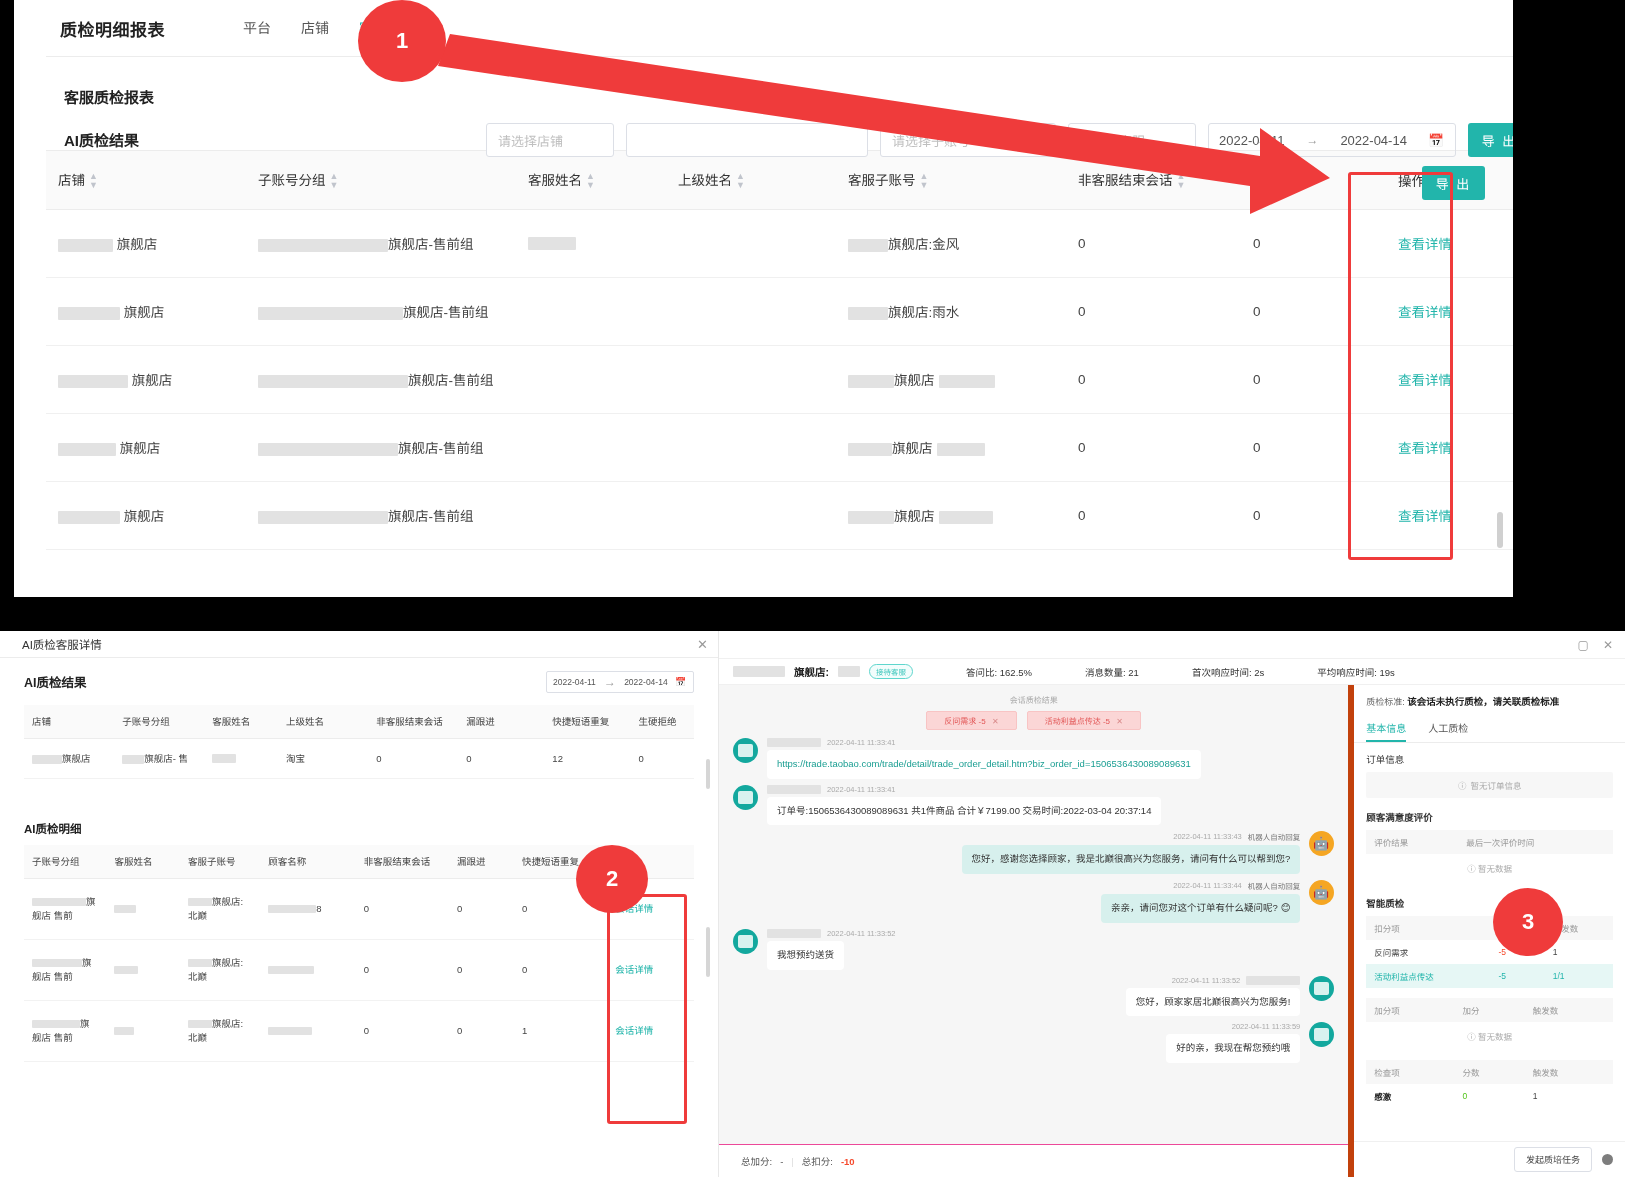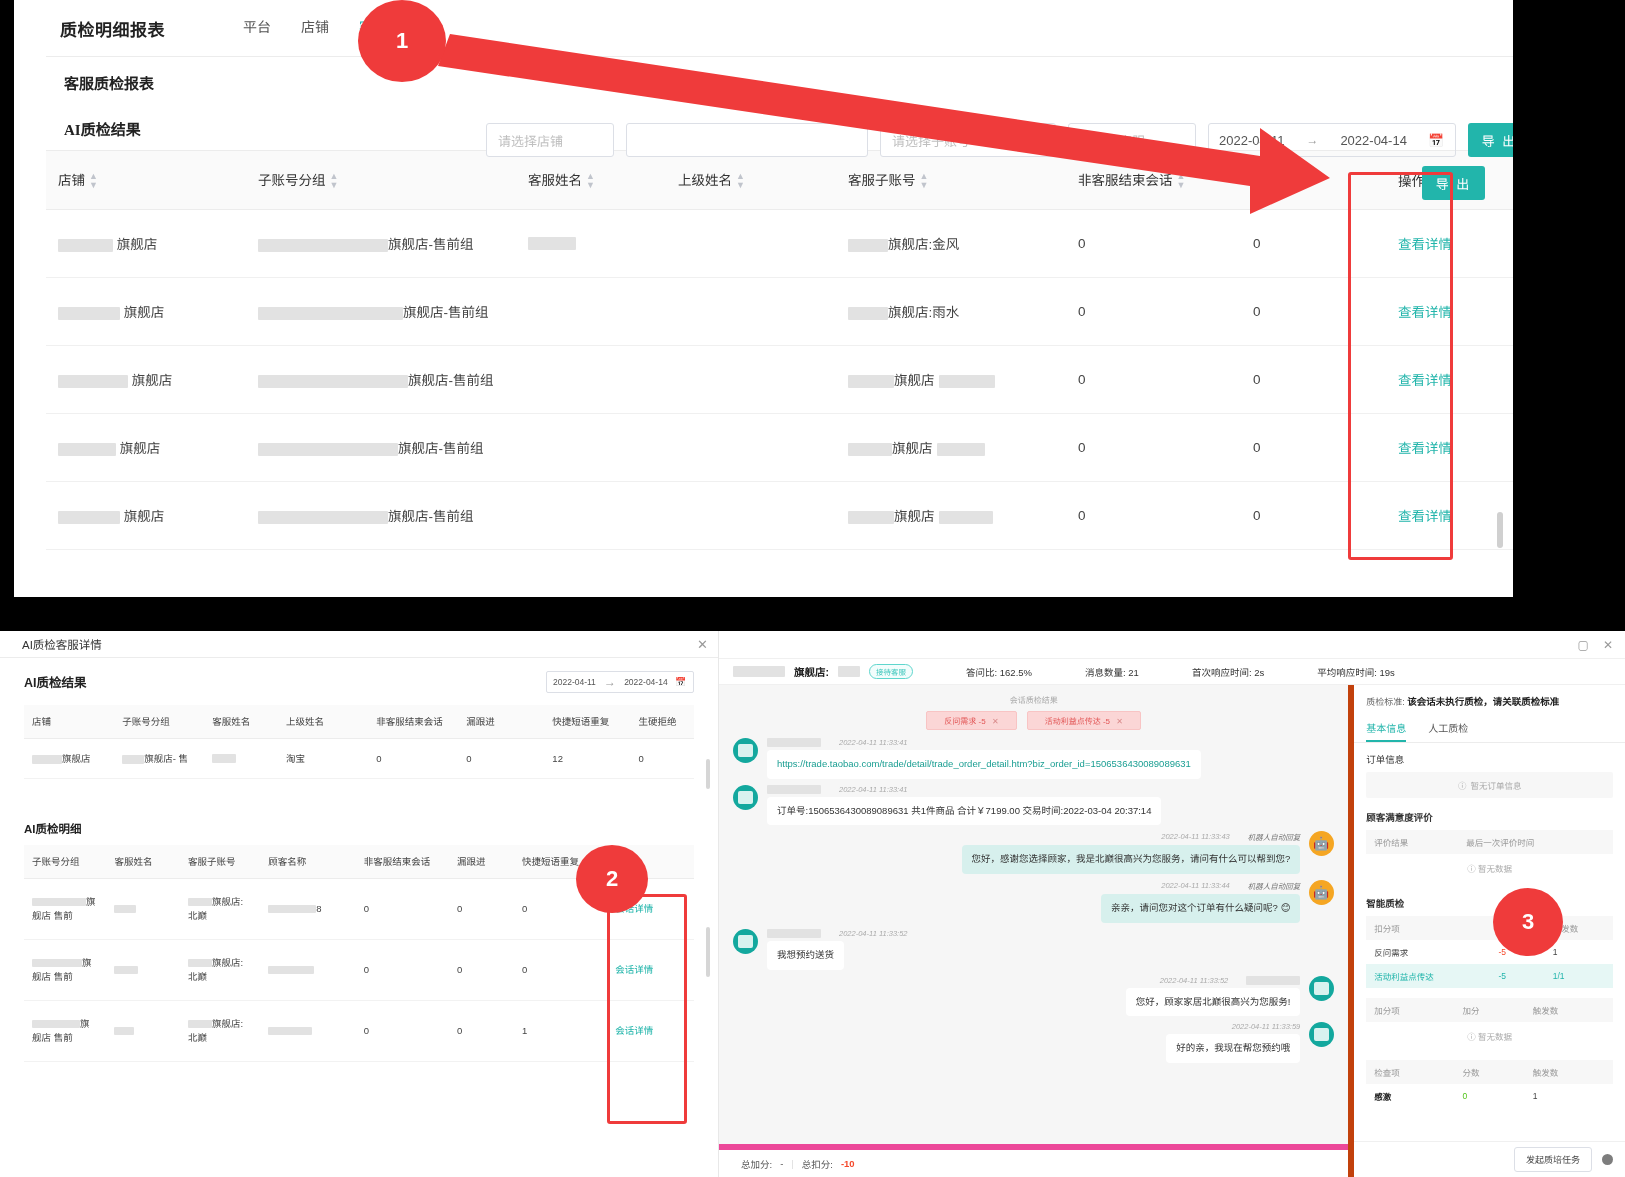--- a/index.html
+++ b/index.html
@@ -18,34 +18,34 @@
     position:absolute; left:14px; top:0; width:1499px; height:597px;
     background:#fff; overflow:hidden;padding-left:32px;
   }
   .top-header {
     height:57px; background:#fff; display:flex; align-items:center;
     border-bottom:1px solid #ececec; position:relative;
   }
   .app-title {
     font-size:17px; font-weight:bold; color:#222; margin-left:14px; letter-spacing:.5px;
   }
-  .nav-tabs { display:flex; margin-left:78px; height:57px; align-items:flex-start;font-family:Liberation Mono, monospace; }
+  .nav-tabs { display:flex; margin-left:78px; height:57px; align-items:flex-start; }
   .nav-tab {
     font-size:14px; color:#555; margin-right:30px; height:57px;
     line-height:57px; position:relative; cursor:pointer;
   }
   .nav-tab.active { color:#22b5ab; }
   .nav-tab.active::after {
     content:""; position:absolute; left:2px; right:2px; bottom:8px;
     height:3px; background:#22b5ab; border-radius:2px;
   }
 
   .top-body { position:relative; }
   .section-row {
-    display:flex; align-items:center; padding:0 18px; position:relative;font-family:Liberation Serif, serif;
+    display:flex; align-items:flex-end; padding:0 18px; position:relative;
   }
   .section-title {
     font-size:15px; font-weight:bold; color:#222;
   }
   .row1 { height:50px; }
   .row2 { height:44px; border-bottom:1px solid #ececec; }
 
   .filters {
     position:absolute; left:440px; top:66px; display:flex; align-items:center; gap:12px;
   }
@@ -179,32 +179,32 @@
   .avatar::after {
     content:""; position:absolute; left:5px; top:6px; width:15px; height:13px;
     background:#d8f2ef; border-radius:2px;
   }
   .avatar.bot { background:#f5a623; }
   .avatar.bot::after {
     content:"🤖"; left:0; top:0; width:25px; height:25px; background:none;
     font-size:13px; display:flex; align-items:center; justify-content:center;
   }
   .bubwrap { max-width:470px; margin:0 9px; }
-  .meta { font-size:7.5px; color:#aaa; margin-bottom:3px; display:flex; align-items:center; gap:18px;font-style:italic; }
+  .meta { font-size:7.5px; color:#aaa; margin-bottom:3px; display:flex; align-items:center; gap:6px; }
   .meta.right { justify-content:flex-end; }
   .namebox { display:inline-block; background:#e2e2e2; height:9px; width:54px; border-radius:1px; }
   .bubble {
     background:#fff; border-radius:4px; padding:7px 10px; font-size:9.5px; color:#333;
     line-height:1.55; word-break:break-all; display:inline-block;
   }
   .bubble.mine { background:#d7f0ed; }
   .bubble a, .bubble .url { color:#1a9e92; text-decoration:none; }
   .chat-foot {
     height:33px; display:flex; align-items:center; gap:8px; padding-left:22px;
-    background:#fff; font-size:9.5px; color:#555; border-top:6px solid #ec4899;
+    background:#fff; font-size:9.5px; color:#555; border-top:1px solid #ec4899;
   }
   .foot-div { color:#ddd; }
   .neg { color:#f5492c; font-weight:bold; }
 
   .chat-right {
     width:277px; background:#fff; position:relative; display:flex; flex-direction:column;
     border-left:6px solid #c2410c;
   }
   .qc-standard {
     font-size:9px; color:#666; padding:9px 12px 7px; line-height:1.6;

